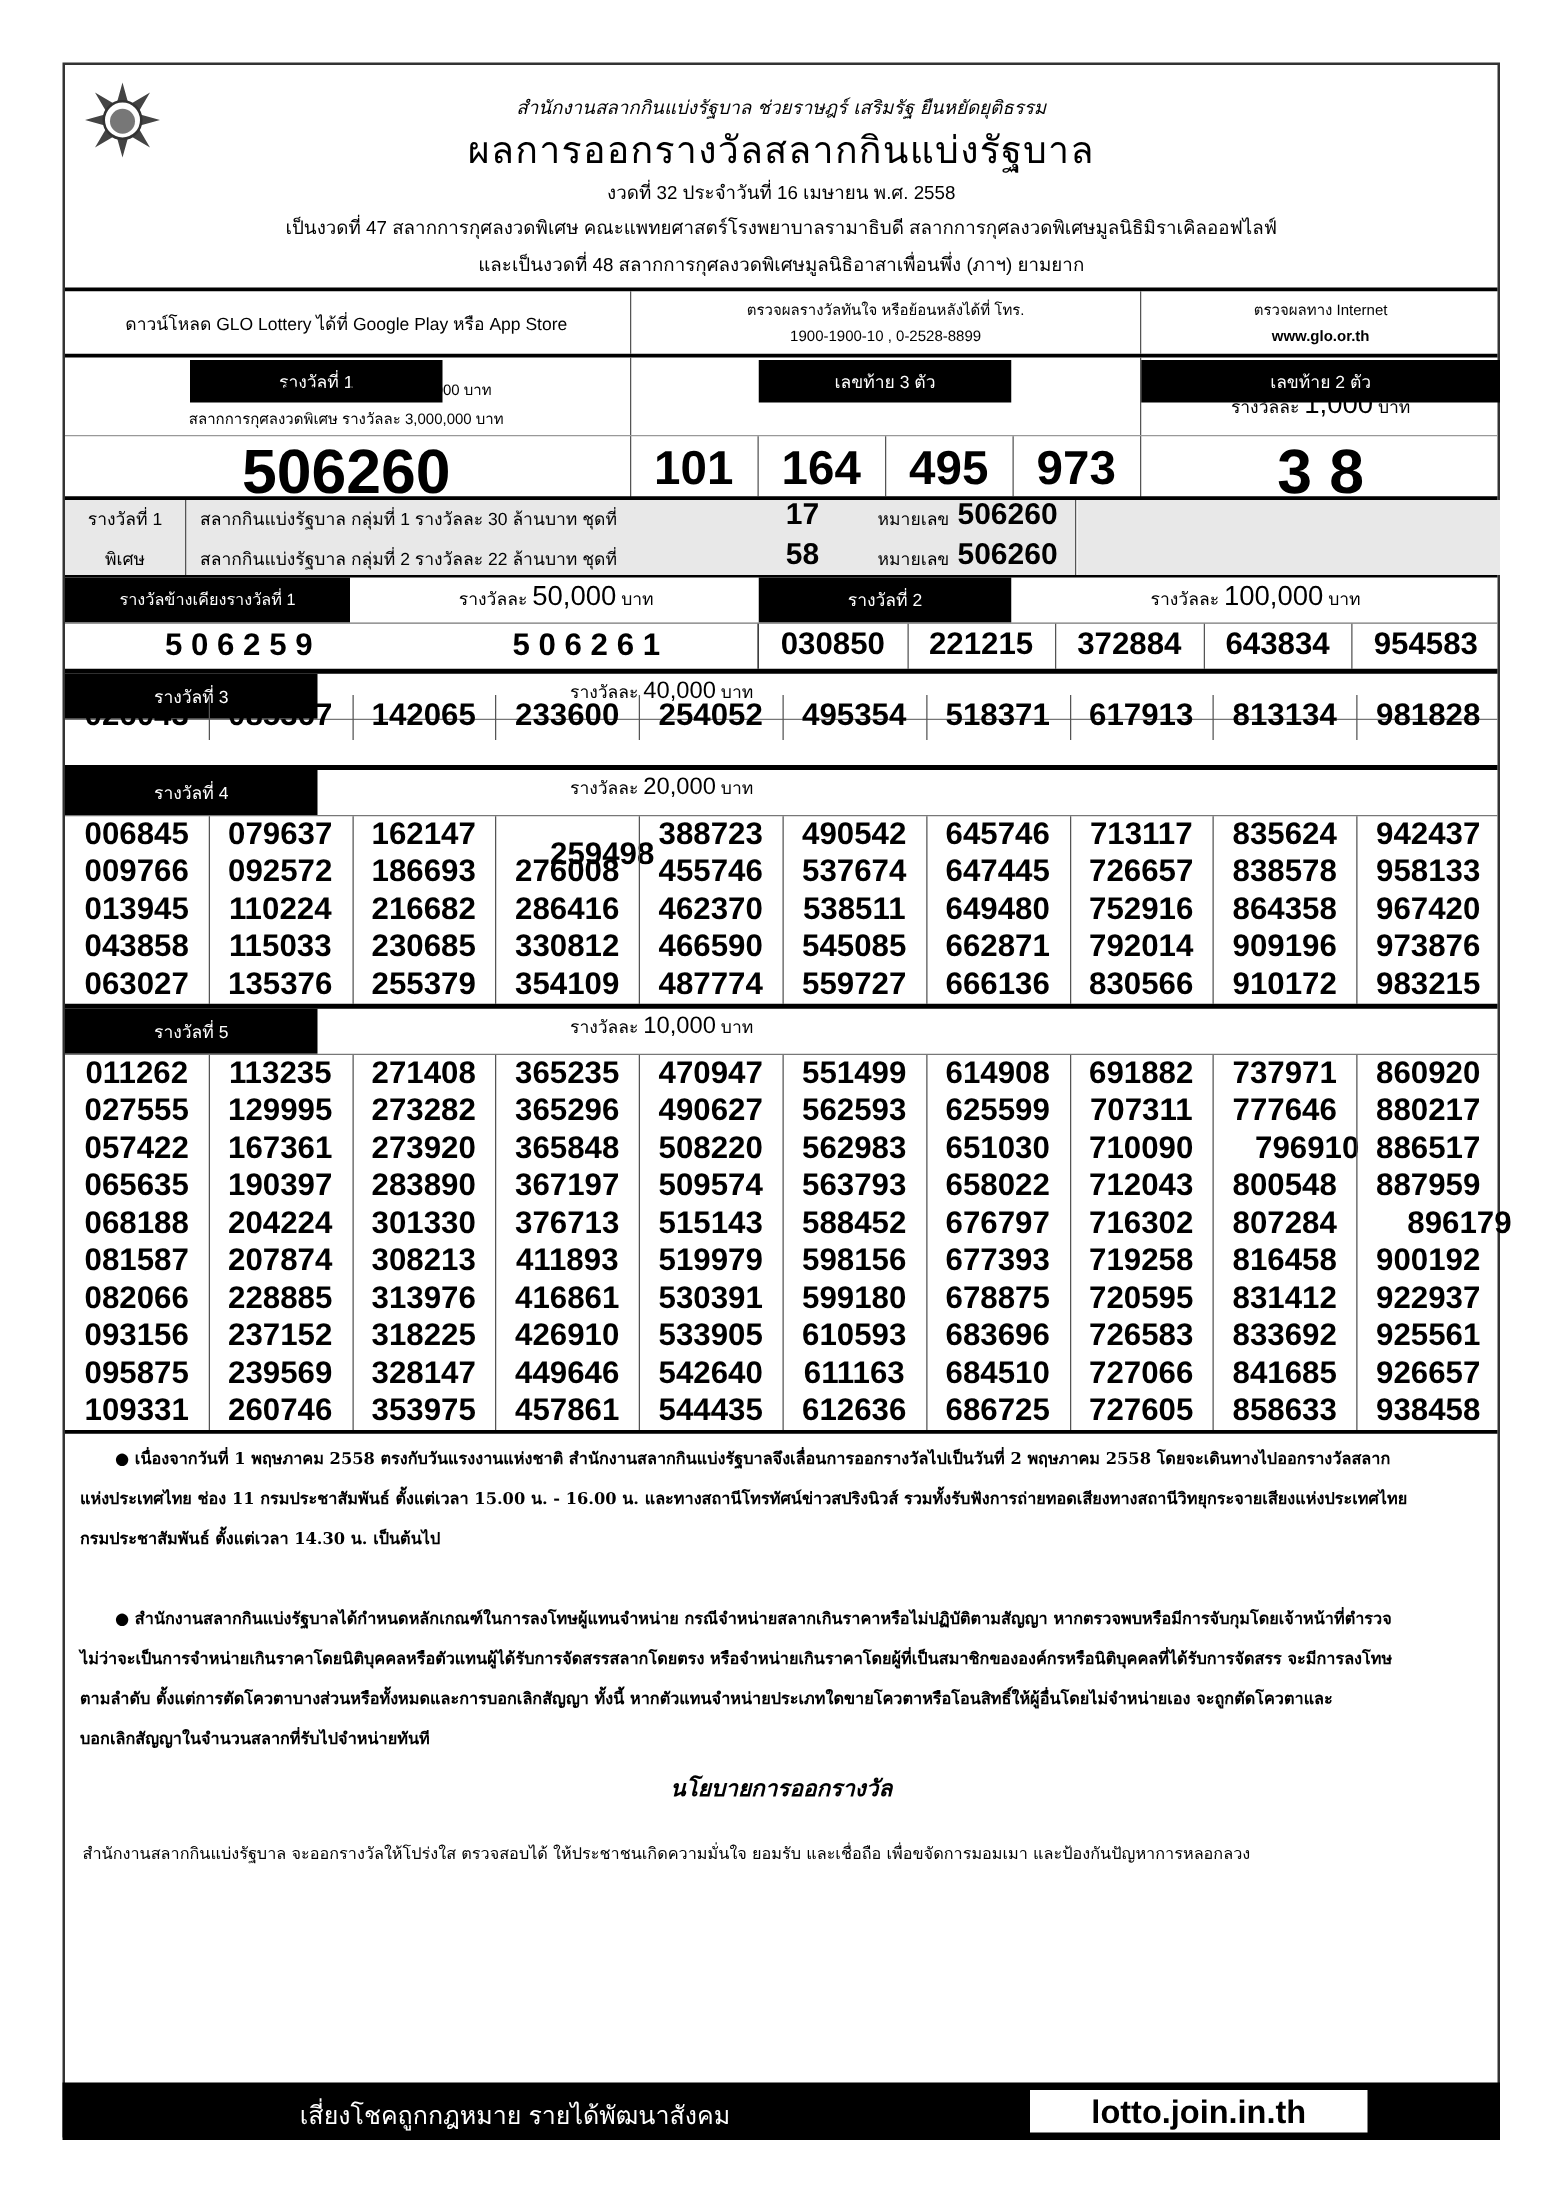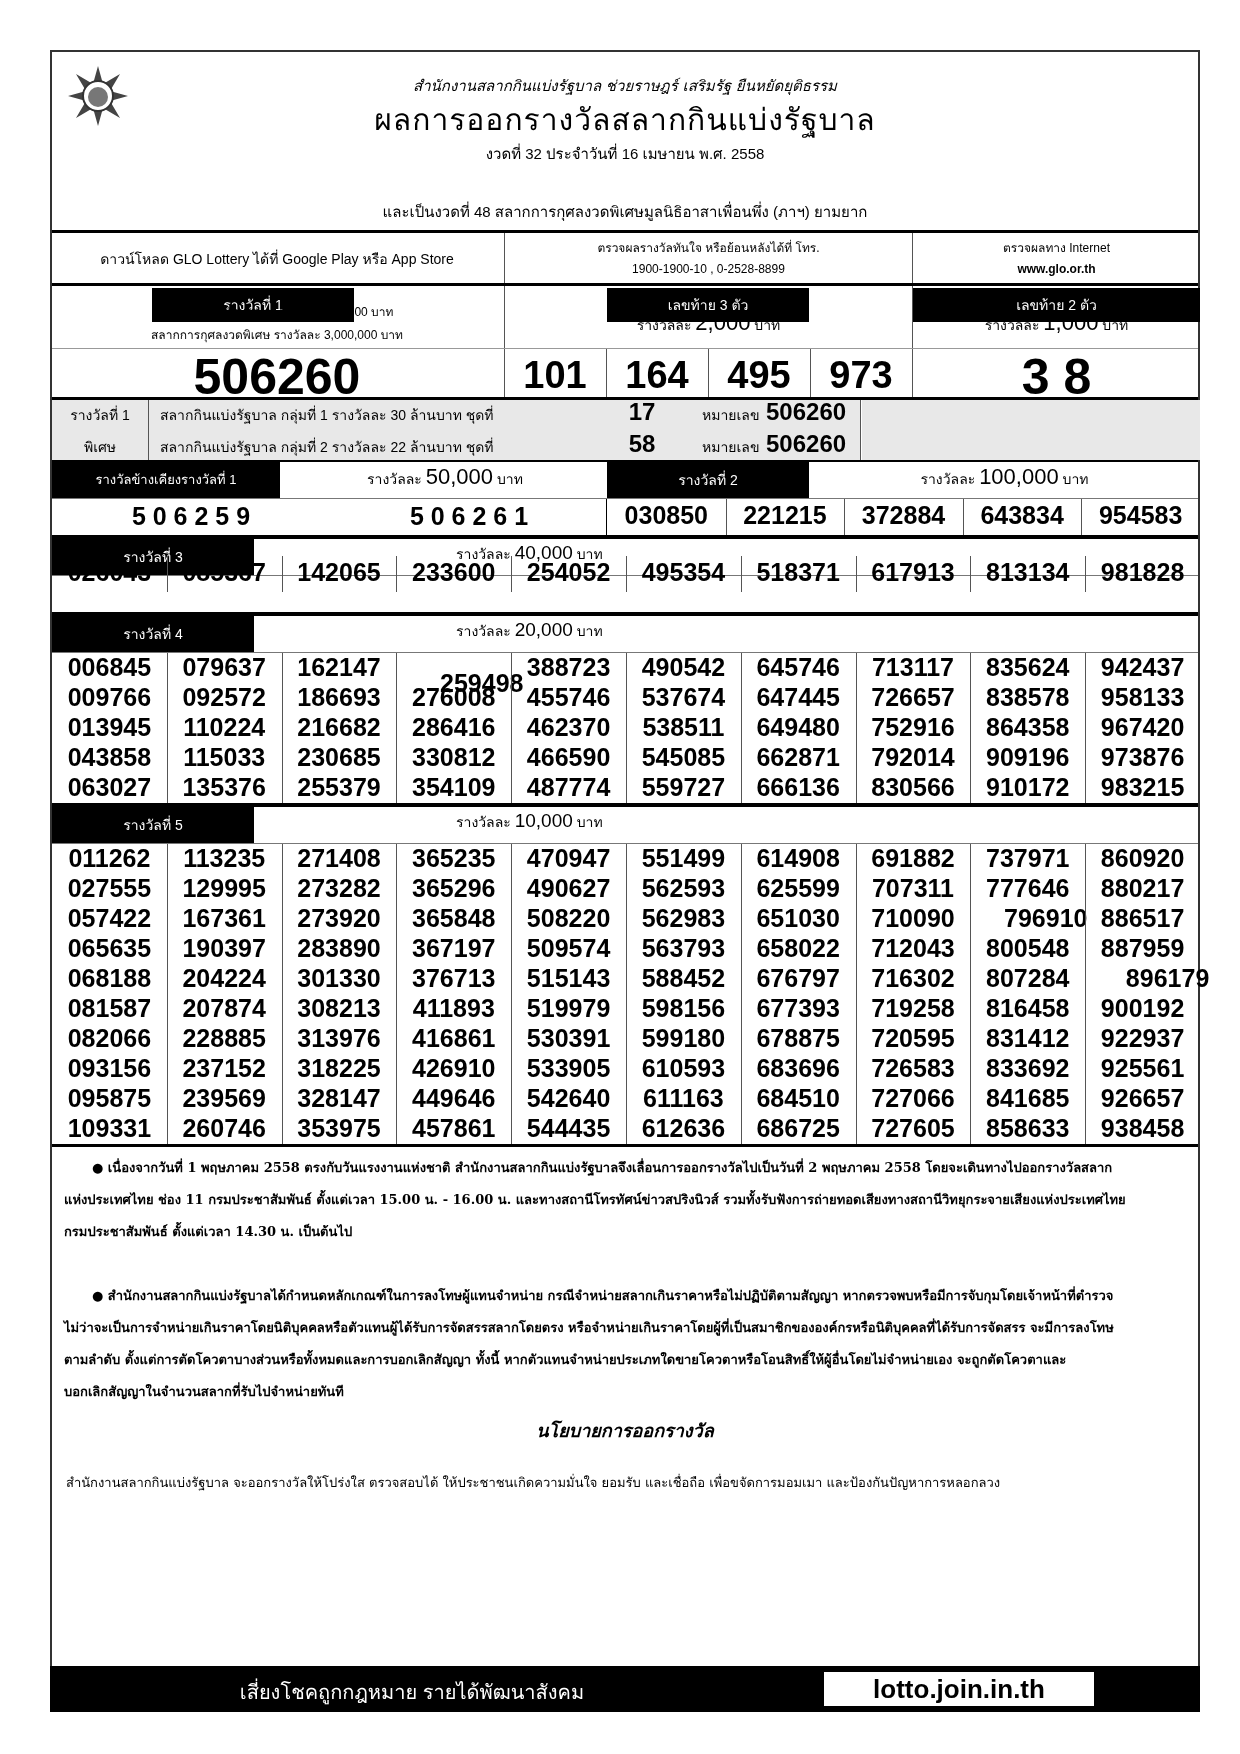--- a/index.html
+++ b/index.html
@@ -33,20 +33,21 @@
   <div class="abs logo">
     <svg width="64" height="64" viewBox="0 0 64 64">
       <polygon points="32,2 37,20 54,10 44,27 62,32 44,37 54,54 37,44 32,62 27,44 10,54 20,37 2,32 20,27 10,10 27,20" fill="#444"></polygon>
       <circle cx="32" cy="32" r="15" fill="#fff" stroke="#333" stroke-width="2"></circle>
       <circle cx="32" cy="33" r="10" fill="#777"></circle>
     </svg>
   </div>
   <div class="abs c hdr-line1">สำนักงานสลากกินแบ่งรัฐบาล  ช่วยราษฎร์  เสริมรัฐ  ยืนหยัดยุติธรรม</div>
   <div class="abs c hdr-title">ผลการออกรางวัลสลากกินแบ่งรัฐบาล</div>
   <div class="abs c hdr-line3">งวดที่ 32  ประจำวันที่  16  เมษายน  พ.ศ. 2558</div>
+  <div class="abs c hdr-line4">เป็นงวดที่ 47  สลากการกุศลงวดพิเศษ คณะแพทยศาสตร์โรงพยาบาลรามาธิบดี   สลากการกุศลงวดพิเศษมูลนิธิมิราเคิลออฟไลฟ์</div>
   <div class="abs c hdr-line5">และเป็นงวดที่ 48  สลากการกุศลงวดพิเศษมูลนิธิอาสาเพื่อนพึ่ง (ภาฯ)  ยามยาก</div>
 
   <div class="hline" style="top:178px;height:3px;"></div>
 
   <div class="abs c info-text" style="left:0;width:450px;top:196px;">ดาวน์โหลด GLO Lottery ได้ที่ Google Play หรือ App Store</div>
   <div class="vline" style="left:452px;top:181px;height:50px;"></div>
   <div class="abs c small" style="left:453px;width:407px;top:186px;">ตรวจผลรางวัลทันใจ  หรือย้อนหลังได้ที่  โทร.</div>
   <div class="abs c small" style="left:453px;width:407px;top:210px;">1900-1900-10    ,    0-2528-8899</div>
   <div class="vline" style="left:860px;top:181px;height:50px;"></div>
   <div class="abs c small" style="left:861px;width:287px;top:186px;">ตรวจผลทาง  Internet</div>
@@ -58,25 +59,20 @@
   <div class="vline" style="left:452px;top:234px;height:152px;"></div>
   <div class="abs c blk" style="left:555px;width:202px;top:236px;height:34px;line-height:34px;font-size:14px;">เลขท้าย 3 ตัว</div>
   <div class="vline" style="left:860px;top:234px;height:152px;"></div>
   <div class="abs c blk" style="left:861px;width:287px;top:236px;height:34px;line-height:34px;font-size:14px;">เลขท้าย 2 ตัว</div>
 
   <div class="abs c small" style="left:0;width:450px;top:250px;margin-top:0;padding-top:0;">
       <span style="display:block;margin-top:0;">สลากกินแบ่งรัฐบาล   รางวัลละ  2,000,000 บาท</span>
     </div>
   <div class="abs c small" style="left:0;width:450px;top:273px;">สลากการกุศลงวดพิเศษ   รางวัลละ 3,000,000 บาท</div>
 
-  <div class="abs c" style="left:453px;width:407px;top:258px;font-size:14px;">
-    <span>รางวัลละ</span>
-    <span style="font-size:22px;">2,000</span>
-    <span>บาท</span>
-  </div>
   <div class="abs c" style="left:861px;width:287px;top:258px;font-size:14px;">
     <span>รางวัลละ</span>
     <span style="font-size:22px;">1,000</span>
     <span>บาท</span>
   </div>
 
   <div class="hline" style="top:296px;height:1px;background:#999;"></div>
 
   <div class="abs c big-win" style="left:0;width:450px;top:296px;">506260</div>
   <div class="abs c num3" style="left:453px;width:100px;top:302px;">101</div>

